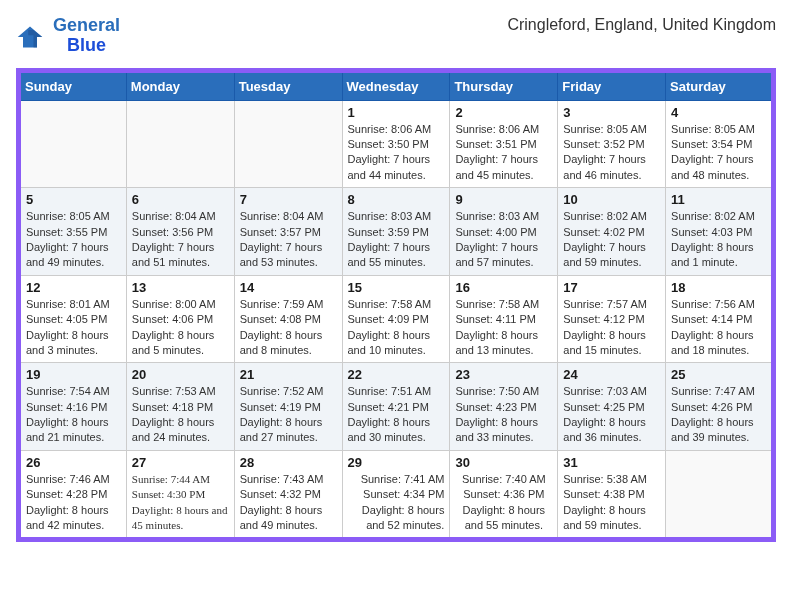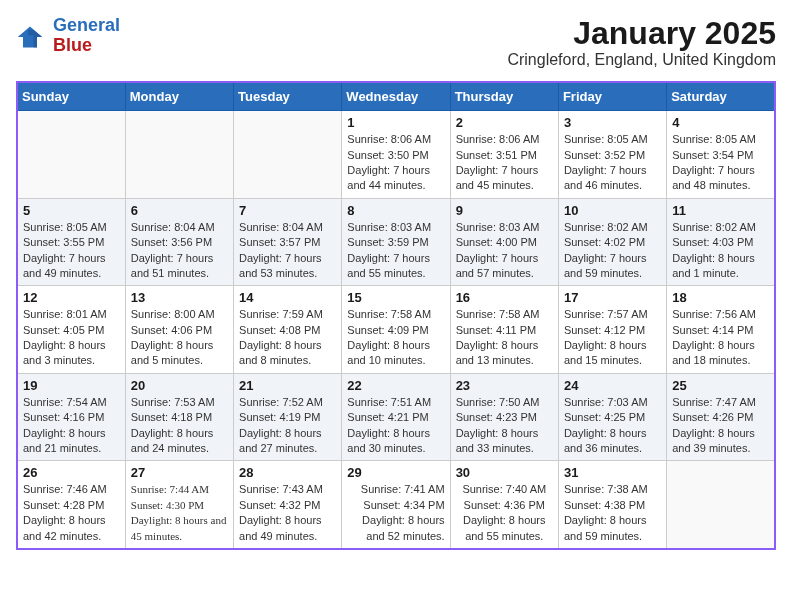--- a/index.html
+++ b/index.html
@@ -44,21 +44,21 @@
       color: #1a1a1a;
       line-height: 1.1;
     }
     .location {
       font-size: 16px;
       color: #333;
     }
     .calendar {
       width: 100%;
       border-collapse: collapse;
-      border: 2px solid #8b5cf6;
+      border: 5px solid #8b5cf6;
     }
     .calendar th {
       background: #2a6ebb;
       color: #fff;
       font-size: 13px;
       font-weight: bold;
       padding: 6px 4px;
       text-align: left;
       border: 1px solid #1a5aaa;
     }
@@ -95,25 +95,24 @@
 
 <div class="header">
   <div class="logo">
     <svg class="logo-icon" viewBox="0 0 32 32" xmlns="http://www.w3.org/2000/svg">
       <rect width="32" height="32" fill="white"></rect>
       <polygon points="16,4 30,16 24,16 24,28 8,28 8,16 2,16" fill="#2a6ebb"></polygon>
       <polygon points="20,8 30,16 24,16 24,28 20,28 20,14 14,14 14,8" fill="#1a4a8a" opacity="0.5"></polygon>
     </svg>
     <div style="display:flex;flex-direction:column;line-height:1.1;">
       <span class="logo-text"><span>General</span></span>
-      <span class="logo-text" style="color:#b91c1c;">Blue</span>
+      <span class="logo-text" style="color:#1d4ed8;text-align:center;">Blue</span>
     </div>
   </div>
   <div class="title-block">
-    <div class="month-title">January 2025</div>
     <div class="location">Cringleford, England, United Kingdom</div>
   </div>
 </div>
 
 <table class="calendar">
   <thead>
     <tr>
       <th>Sunday</th>
       <th>Monday</th>
       <th>Tuesday</th>
@@ -311,20 +310,20 @@
 Daylight: 8 hours and 52 minutes.</div>
         </td>
         <td>
           <div class="day-number">30</div>
           <div class="cell-text" style="white-space: pre-line; text-align: center;">Sunrise: 7:40 AM
 Sunset: 4:36 PM
 Daylight: 8 hours and 55 minutes.</div>
         </td>
         <td>
           <div class="day-number">31</div>
-          <div class="cell-text" style="white-space: pre-line;">Sunrise: 7:38 AM
+          <div class="cell-text" style="white-space: pre-line;">Sunrise: 5:38 AM
 Sunset: 4:38 PM
 Daylight: 8 hours and 59 minutes.</div>
         </td>
         <td class="empty"></td>
       </tr>
     </tbody>
 </table>
 
 </body></html>

